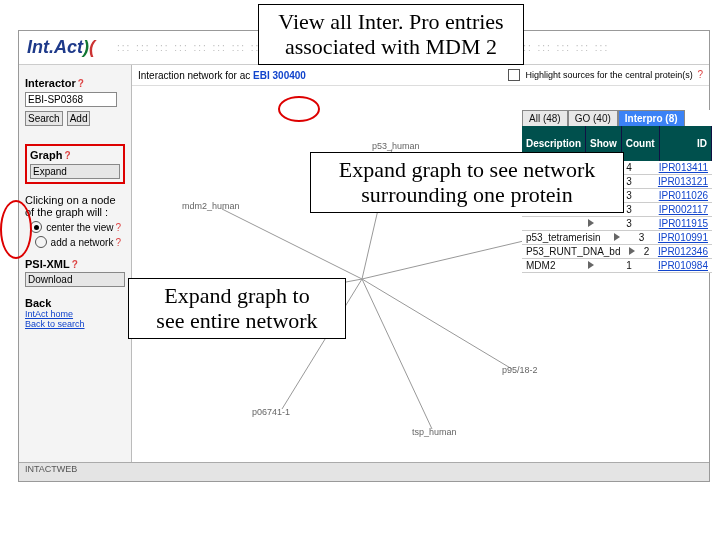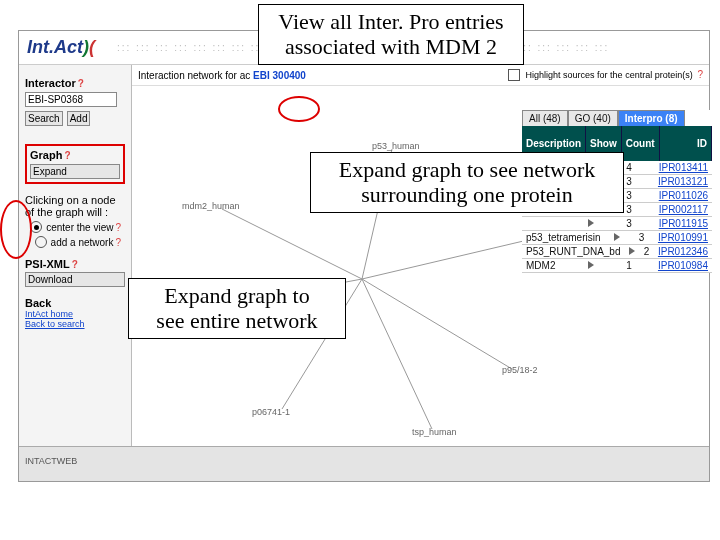--- a/index.html
+++ b/index.html
@@ -229,21 +229,21 @@
   vertical-align: middle;
 }
 .statusbar {
   position: absolute;
   bottom: 0; left: 0; right: 0;
   height: 16px;
   background: #e4e4e4;
   border-top: 1px solid #aaa;
   font-size: 9px;
   color: #555;
-  padding: 9px 6px;
+  padding: 1px 6px;
 }
 </style>
 </head>
 <body>
 
 <div class="app">
 
   <div class="topbar">
     <span class="logo">
       <span>Int.Act</span><span class="arc1">)</span><span class="arc2">(</span>

